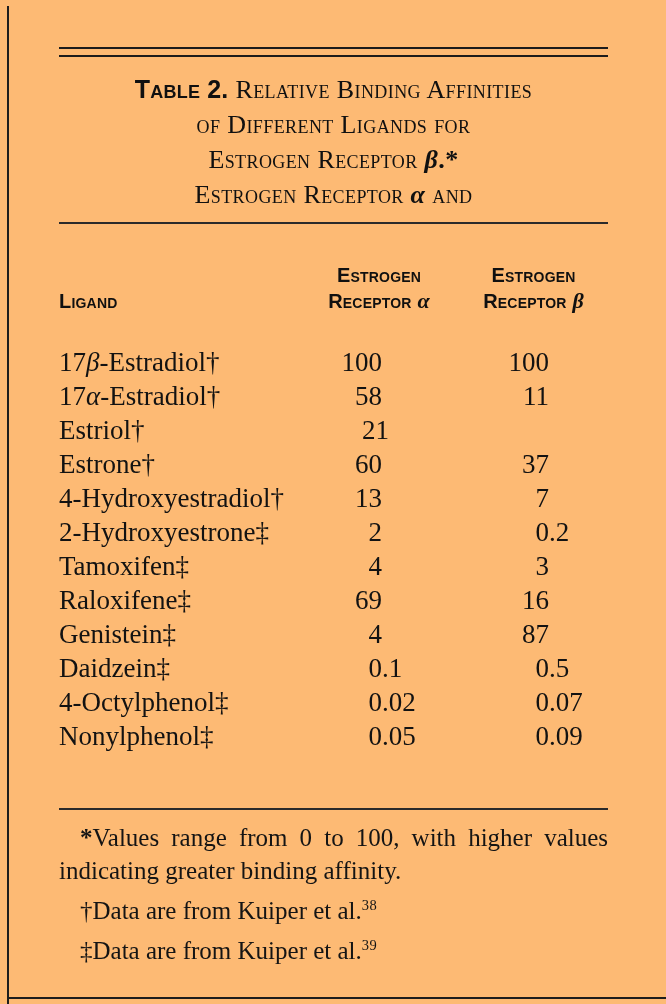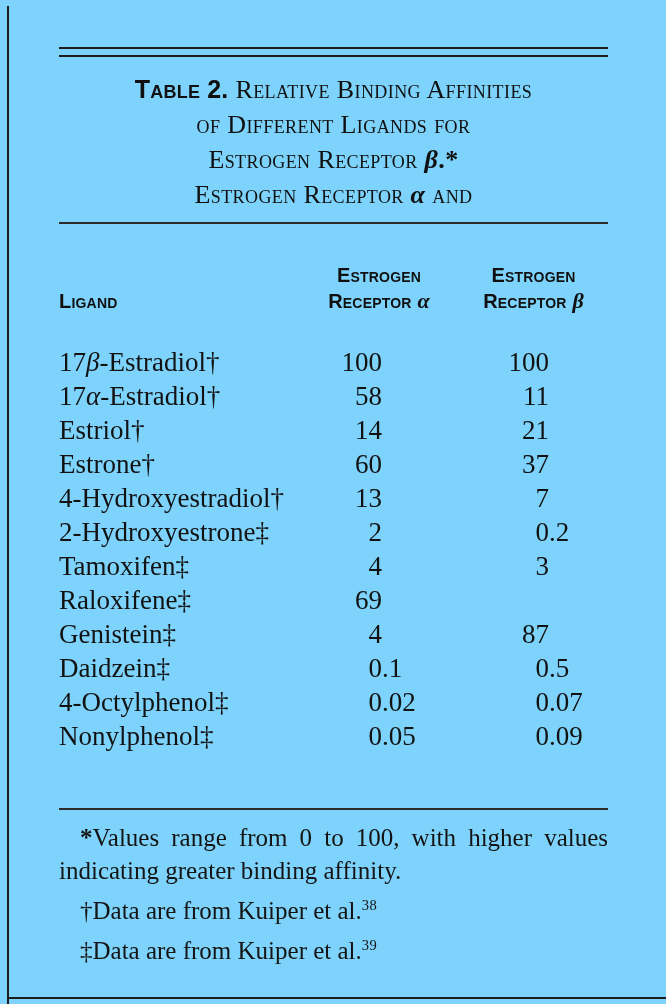--- a/index.html
+++ b/index.html
@@ -1,21 +1,21 @@
 <!DOCTYPE html>
 <html><head>
 <meta charset="utf-8">
 <style>
   html,body { margin:0; padding:0; }
   body {
     width:666px; height:1004px; background:#ffffff;
     font-family:"Liberation Serif", serif; color:#151515;
     -webkit-font-smoothing:antialiased;
   }
-  .page { position:relative; width:666px; height:1004px; overflow:hidden; background:#7dd3fc; }
+  .page { position:relative; width:666px; height:1004px; overflow:hidden; background:#fdba74; }
 
   
   .edge-left  { position:absolute; left:7px; top:6px; bottom:0; width:2px; background:#1d1d1d; }
   .edge-bottom{ position:absolute; left:7px; right:0; bottom:5px; height:2px; background:#1d1d1d; }
 
   .content { position:absolute; left:59px; top:0; width:549px; }
 
   .rule-double { position:absolute; top:47px; width:549px; height:6px;
                  border-top:2px solid #1c1c1c; border-bottom:2px solid #1c1c1c; }
   .rule { position:absolute; width:549px; height:0; border-top:2px solid #2a2a2a; }
@@ -112,24 +112,20 @@
             <span class="int">58</span>
             <span class="frac"></span>
           </div>
           <div class="cell num beta">
             <span class="int">11</span>
             <span class="frac"></span>
           </div>
         </div>
         <div class="trow">
           <div class="cell lig">Estriol<span>†</span></div>
-          <div class="cell num alpha">
-            <span class="int">14</span>
-            <span class="frac"></span>
-          </div>
           <div class="cell num beta">
             <span class="int">21</span>
             <span class="frac"></span>
           </div>
         </div>
         <div class="trow">
           <div class="cell lig">Estrone<span>†</span></div>
           <div class="cell num alpha">
             <span class="int">60</span>
             <span class="frac"></span>
@@ -169,20 +165,24 @@
           </div>
           <div class="cell num beta">
             <span class="int">3</span>
             <span class="frac"></span>
           </div>
         </div>
         <div class="trow">
           <div class="cell lig">Raloxifene<span>‡</span></div>
           <div class="cell num alpha">
             <span class="int">69</span>
+            <span class="frac"></span>
+          </div>
+          <div class="cell num beta">
+            <span class="int">16</span>
             <span class="frac"></span>
           </div>
         </div>
         <div class="trow">
           <div class="cell lig">Genistein<span>‡</span></div>
           <div class="cell num alpha">
             <span class="int">4</span>
             <span class="frac"></span>
           </div>
           <div class="cell num beta">

